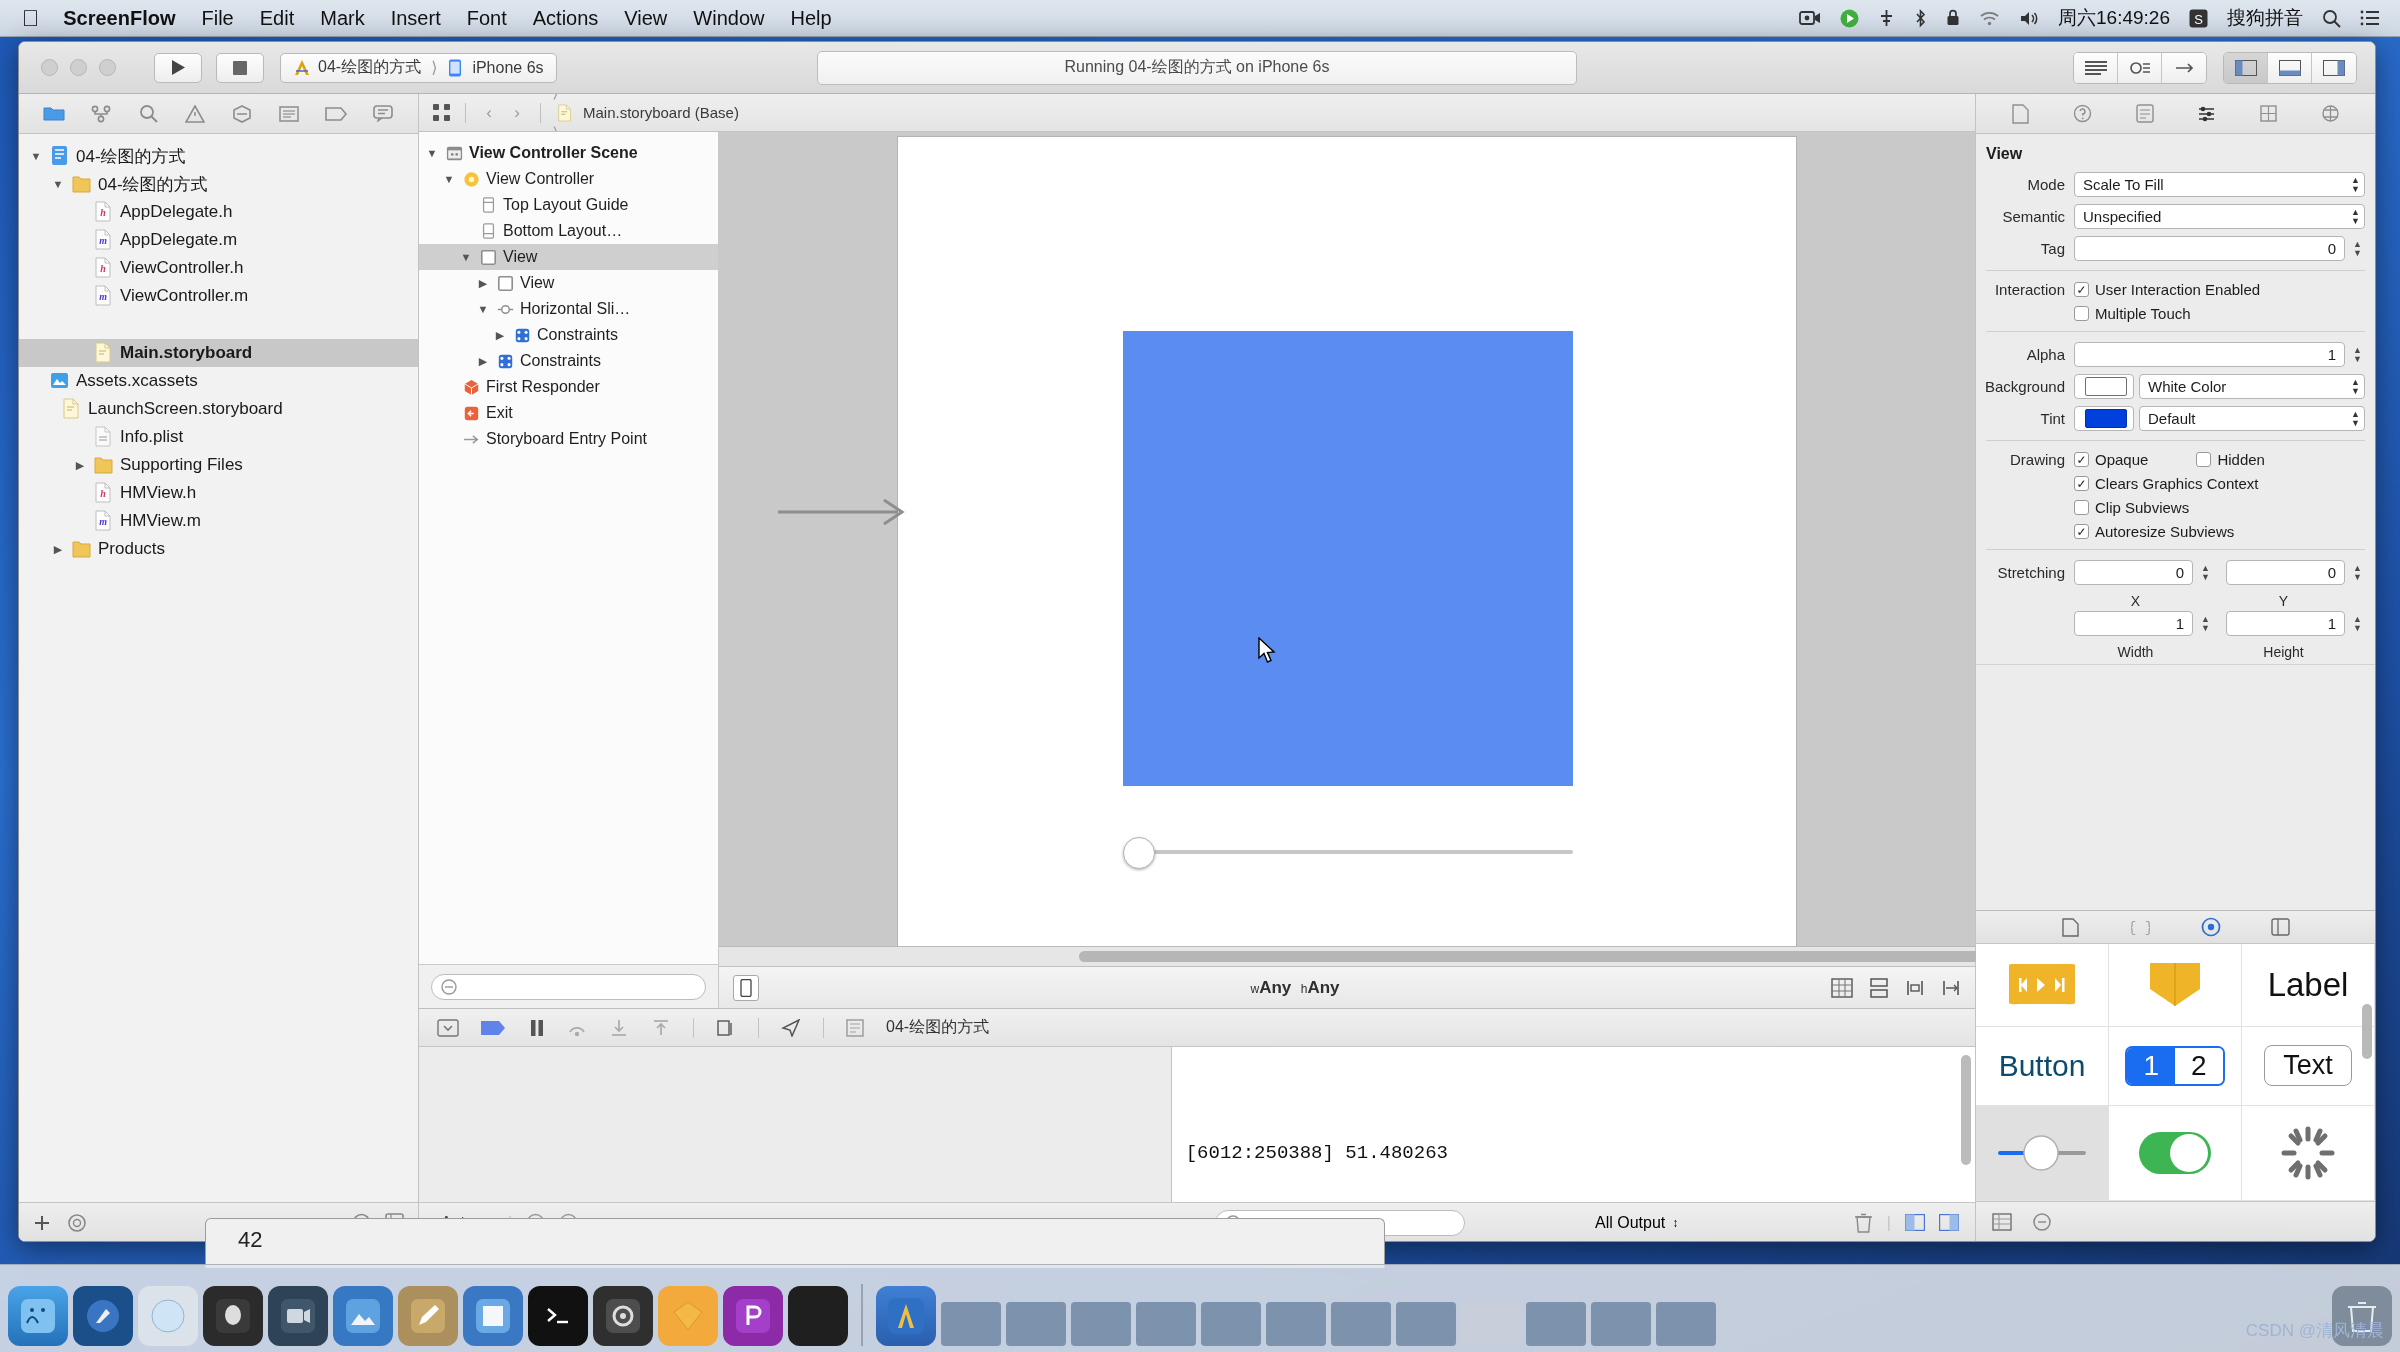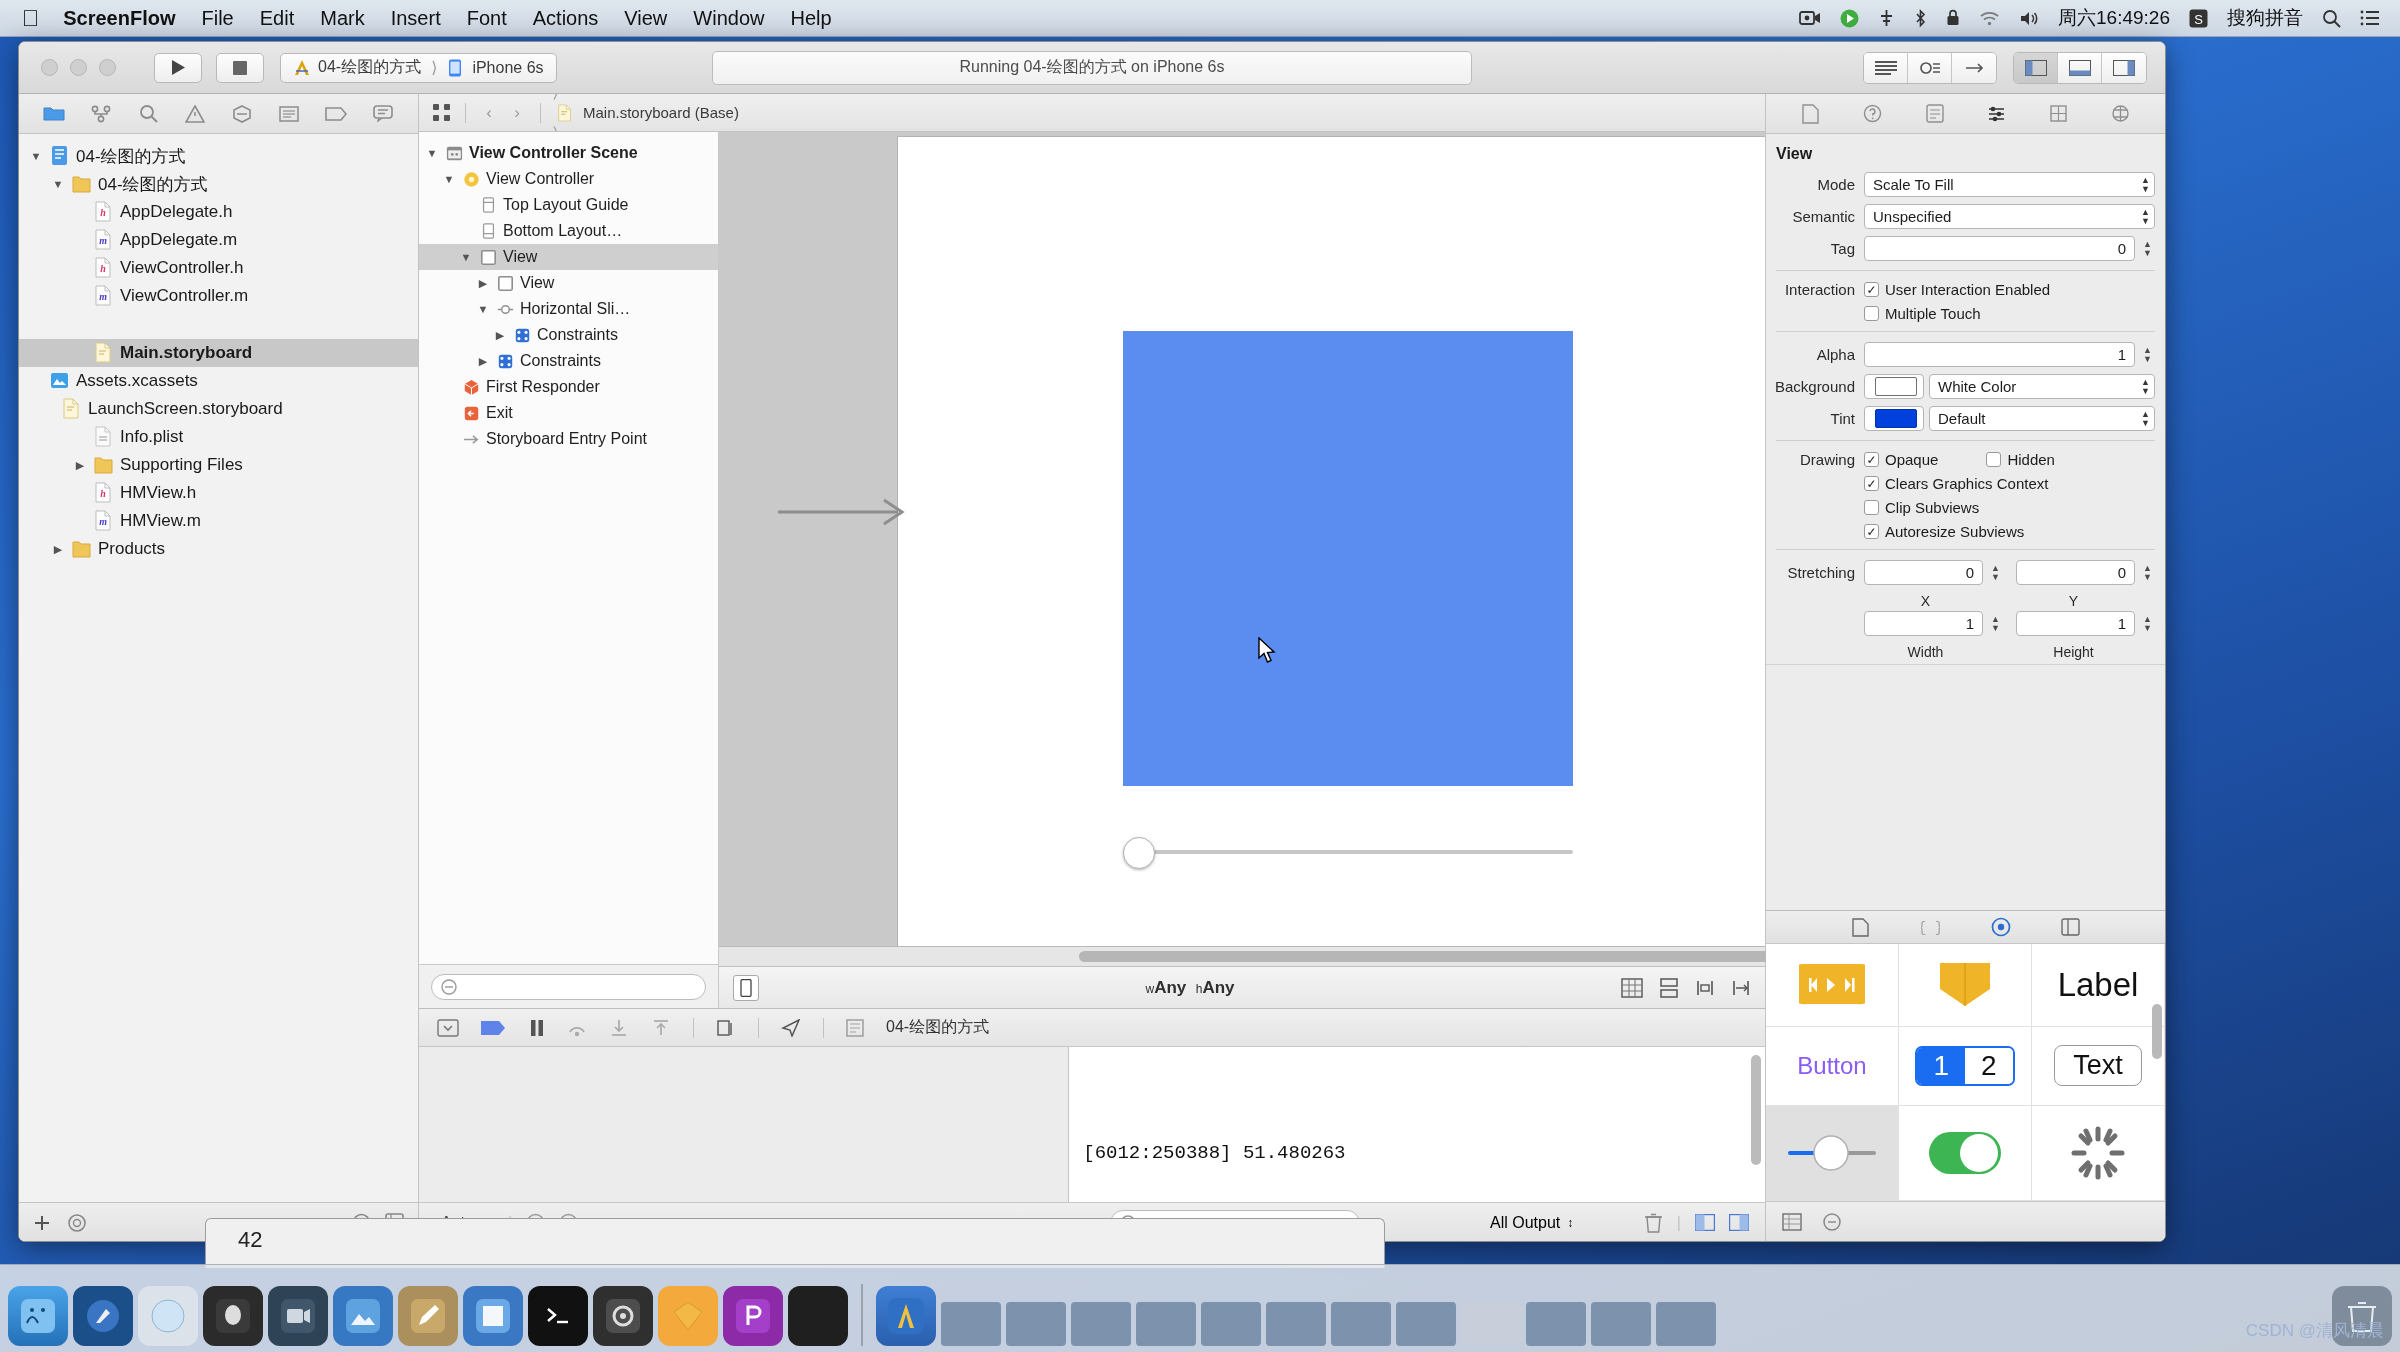--- a/index.html
+++ b/index.html
@@ -25,21 +25,21 @@
   }
   #menubar .apple { font-size:23px; margin-right:24px; line-height:1; }
   #menubar .mi { margin-right: 26px; white-space: nowrap; }
   #menubar .mi.app { font-weight: bold; }
   #menubar .right { margin-left:auto; display:flex; align-items:center; gap:19px; padding-right:20px;}
   #menubar .right .ic { font-size:18px; line-height:1; display:inline-block;}
   #menubar .clock { font-size:19px; }
 
   
   #xcode {
-    position:absolute; left:18px; top:41px; width:2148px; height:1201px;
+    position:absolute; left:18px; top:41px; width:2358px; height:1201px;
     background:#ececec;
     border:1px solid #8d8d8d;
     border-radius:7px;
     box-shadow: 0 6px 28px rgba(0,0,0,.45);
     overflow:hidden;
   }
   
   #xc-toolbar{
     height:52px; background:linear-gradient(#e8e8e8,#d9d9d9);
     border-bottom:1px solid #b4b4b4;
@@ -1249,21 +1249,21 @@
             <svg width="58" height="44" viewBox="0 0 58 44">
                 <path d="M4 0 h50 v26 l-25 17 L4 26 Z" fill="#f0b429"></path>
                 <path d="M29 0 v43" stroke="#d79c16" stroke-width="1.4"></path>
               </svg>
           </div>
           <div class="cell">
             <span style="font-size:33px;color:#111;">Label</span>
           </div>
 
           <div class="cell">
-            <span style="font-size:24px;color:#8b5cf6;">Button</span>
+            <span style="font-size:30px;color:#0c4a6e;">Button</span>
           </div>
           <div class="cell">
             <div style="display:flex;border:2px solid #1a6cf0;border-radius:7px;overflow:hidden;font-size:28px;">
               <div style="background:#1a6cf0;color:#fff;padding:2px 16px;">1</div>
               <div style="background:#fff;color:#111;padding:2px 16px;">2</div>
             </div>
           </div>
           <div class="cell">
             <div style="border:1.6px solid #9a9a9a;border-radius:8px;padding:4px 18px;font-size:27px;color:#111;">Text</div>
           </div>

